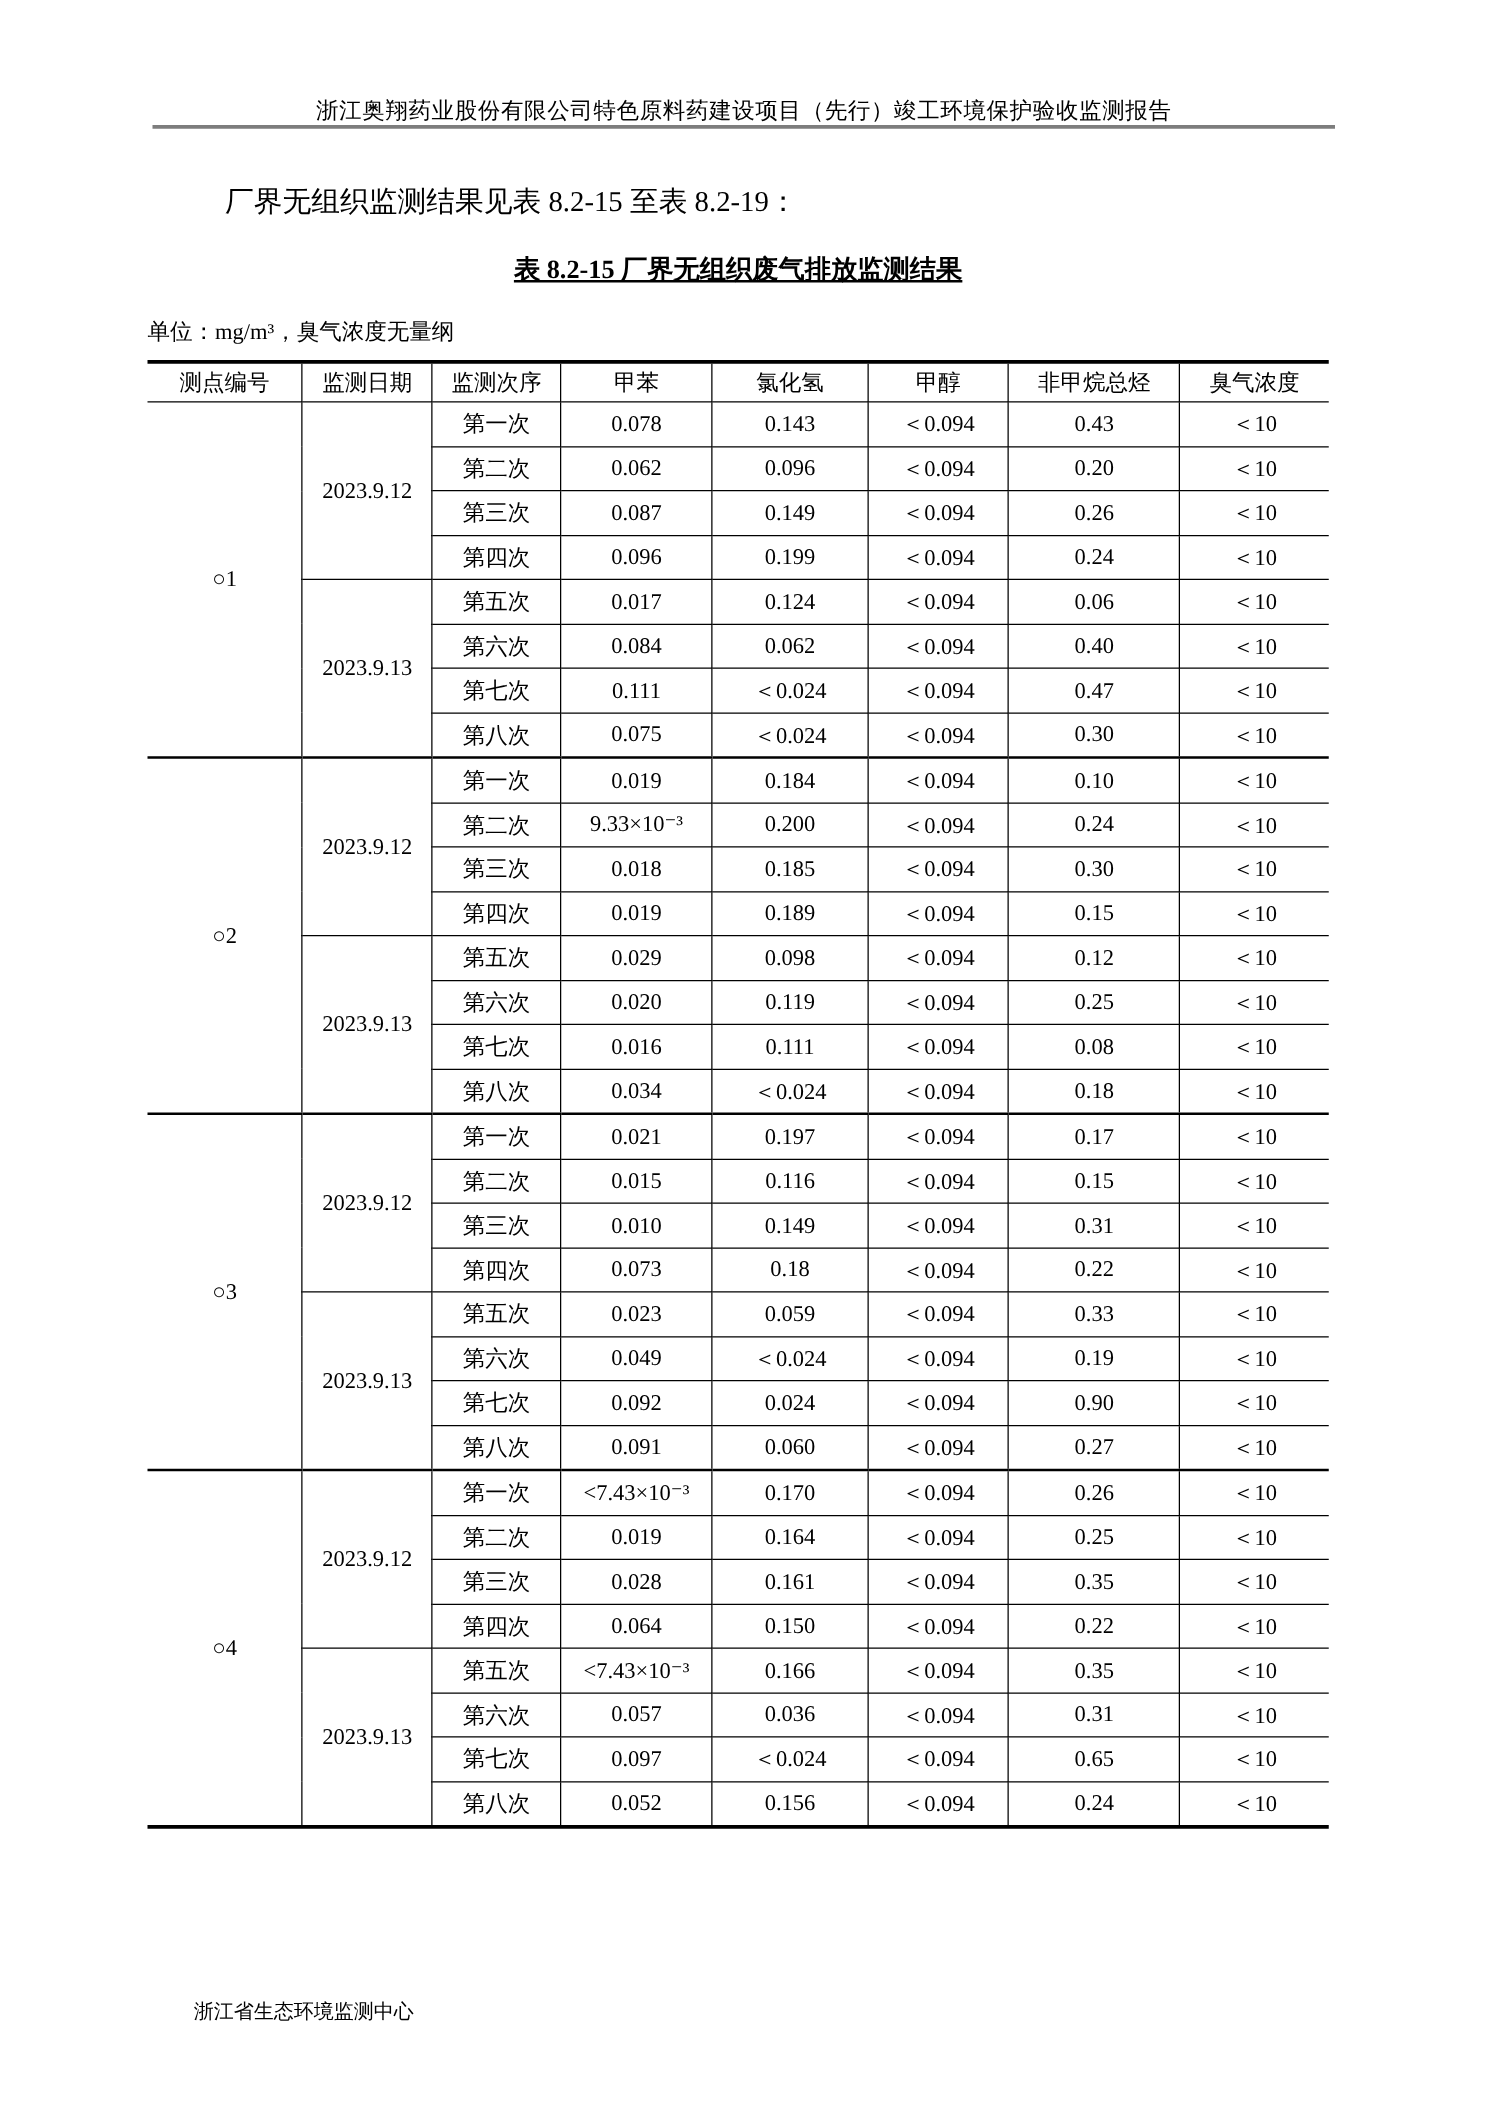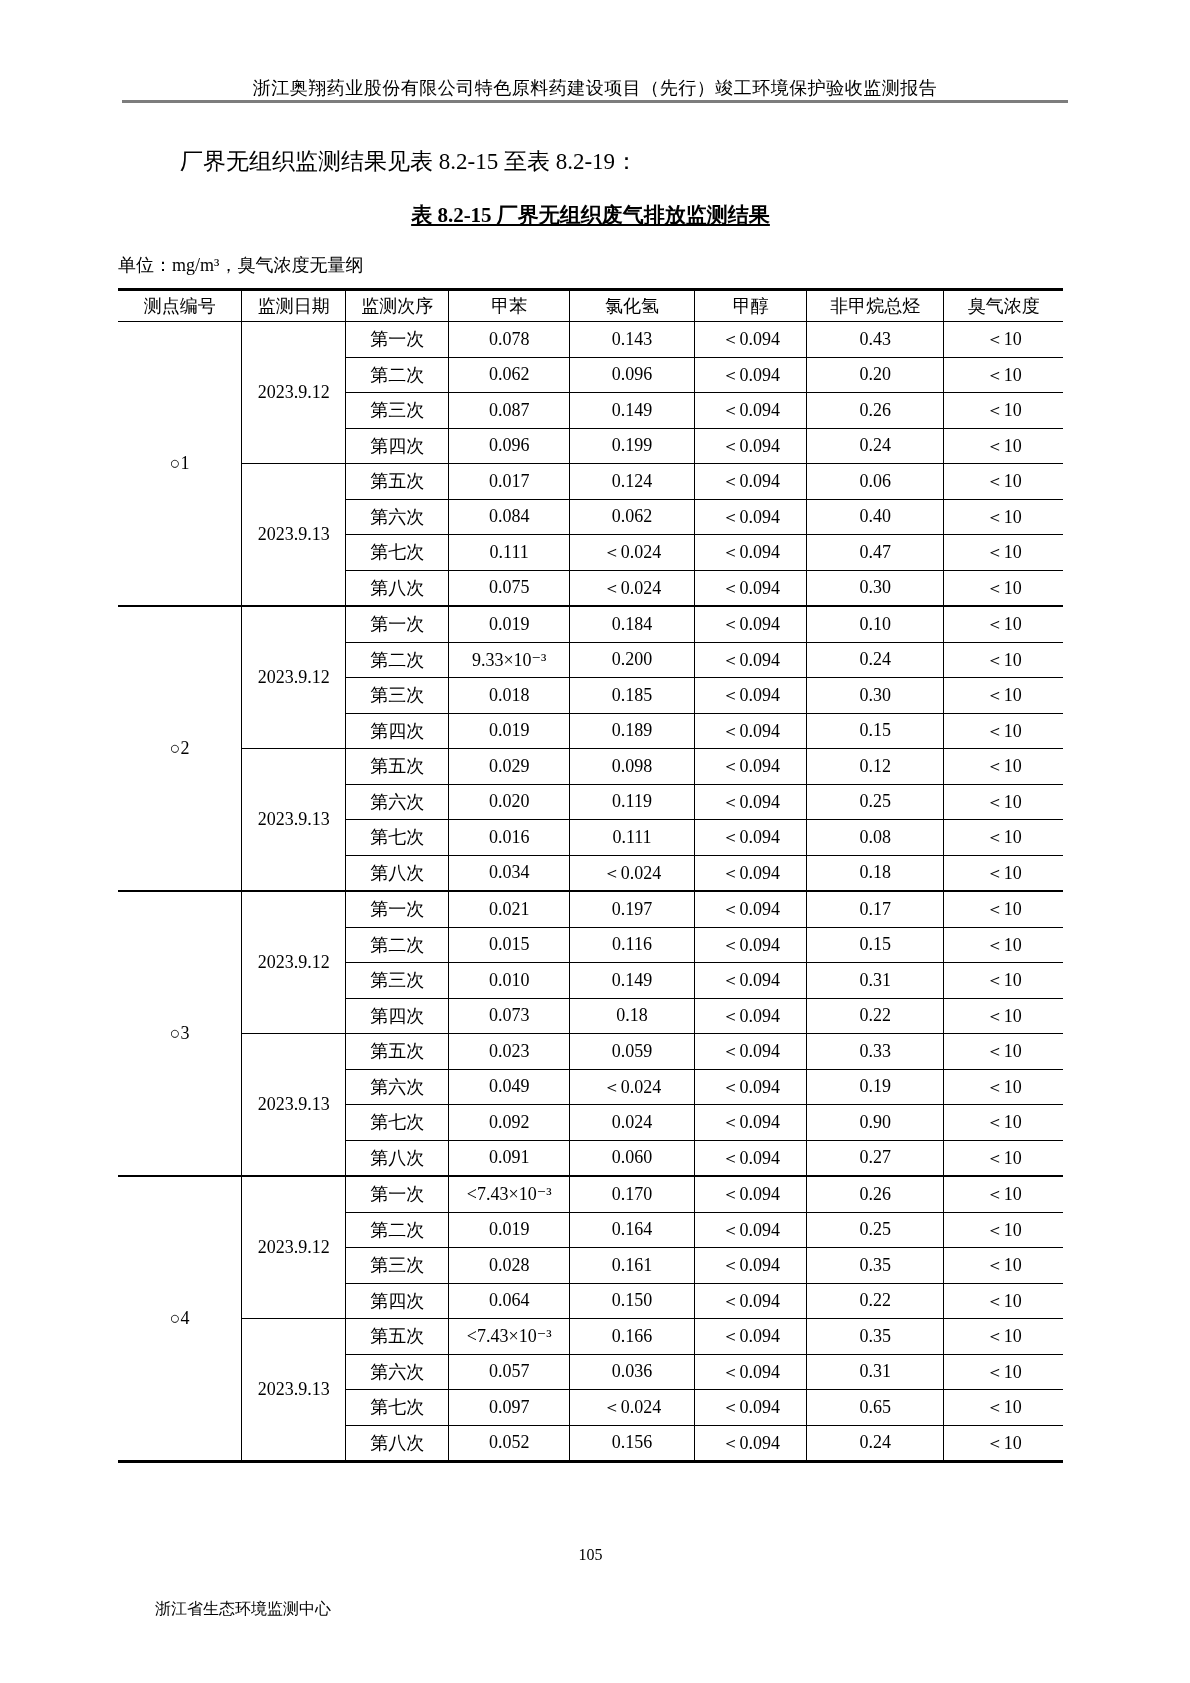--- a/index.html
+++ b/index.html
@@ -363,15 +363,14 @@
             <td>0.156</td>
             <td>＜0.094</td>
             <td>0.24</td>
             <td>＜10</td>
           </tr>
         </tbody>
     </table>
   </div>
 
   <div class="footer-org">浙江省生态环境监测中心</div>
-  <div class="footer-page">105</div>
 
 </div>
 
 </body></html>

